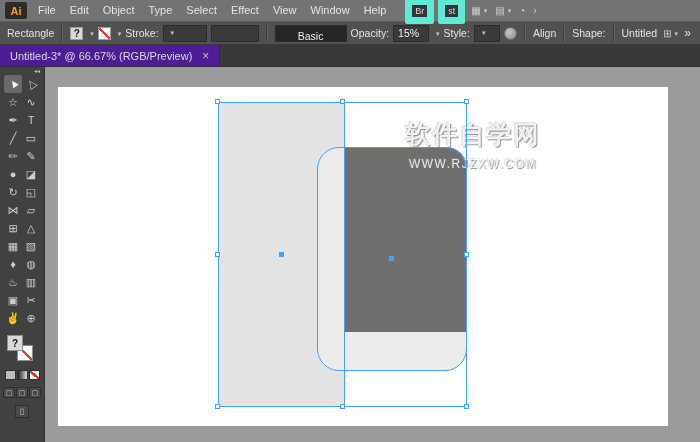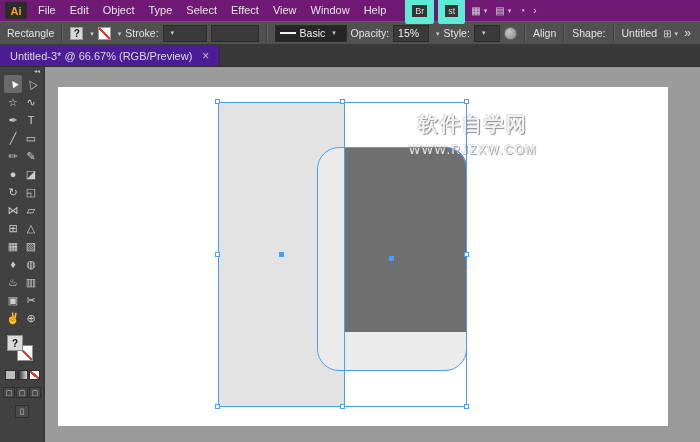--- a/index.html
+++ b/index.html
@@ -1,36 +1,36 @@
 <!DOCTYPE html>
 <html><head>
 <meta charset="utf-8">
 <style>
   *{margin:0;padding:0;box-sizing:border-box;}
   html,body{width:700px;height:442px;overflow:hidden;}
   body{font-family:"Liberation Sans",sans-serif;background:#515151;}
   .app{position:relative;width:700px;height:442px;background:#515151;font-size:11px;color:#e0e0e0;}
 
   
-  .menubar{height:21px;display:flex;align-items:center;background:#701a75;padding-left:3px;}
+  .menubar{height:21px;display:flex;align-items:center;background:#737373;padding-left:3px;}
   .logo{width:22px;height:17px;margin:0 4px 0 2px;background:#2b2b2b;color:#ff9c2a;font-weight:bold;font-size:11px;display:flex;align-items:center;justify-content:center;border-radius:2px;}
   .menu-item{padding:10px 7px;line-height:21px;color:#e4e4e4;cursor:default;white-space:nowrap;}
   .mb-group{display:flex;align-items:center;margin-left:12px;gap:4px;}
   .mb-badge{background:#353535;border:7px solid #5eead4;border-radius:2px;color:#ddd;font-size:9px;padding:1px 3px;line-height:10px;}
   .mb-icon{color:#cfcfcf;font-size:10px;padding:0 2px;}
   .dd::after{content:"▾";font-size:7px;color:#c9c9c9;margin-left:3px;vertical-align:1px;}
 
   
   .controlbar{height:24px;display:flex;align-items:center;background:#515151;border-top:1px solid #5f5f5f;border-bottom:1px solid #3a3a3a;padding:0 7px;gap:4px;font-size:10.5px;overflow:hidden;justify-content:flex-end;}
   .cb-label{color:#e4e4e4;white-space:nowrap;}
   .sep{width:2px;height:17px;background:#3e3e3e;border-right:1px solid #626262;margin:0 3px;flex:none;}
   .swatch{width:13px;height:13px;background:#d9d9d9;border:1px solid #9b9b9b;display:flex;align-items:center;justify-content:center;color:#1a1a1a;font-size:10px;font-weight:bold;flex:none;}
   .swatch.none{background:linear-gradient(to top right,#fff 43%,#e23b2e 43%,#e23b2e 57%,#fff 57%);}
   .field{background:#3a3a3a;border:1px solid #2c2c2c;height:17px;display:flex;align-items:center;padding:0 4px;color:#f0f0f0;white-space:nowrap;flex:none;}
-  .brush-field{background:#262626;gap:4px;width:72px;}
+  .brush-field{background:#262626;gap:4px;width:72px;flex-direction:column;}
   .brush-line{display:inline-block;width:16px;height:2px;background:#efefef;}
   .circle-icon{width:13px;height:13px;border-radius:50%;background:radial-gradient(circle at 35% 35%,#c6c6c6,#8a8a8a);border:1px solid #6e6e6e;flex:none;}
   .overflow{margin-left:auto;color:#ddd;font-size:12px;padding-right:2px;}
 
   
   .tabbar{height:22px;background:#393939;display:flex;align-items:stretch;border-bottom:1px solid #2d2d2d;}
   .tab{display:flex;align-items:center;gap:10px;background:#4c1d95;color:#dadada;padding:0 10px;font-size:11px;border-right:1px solid #2d2d2d;}
   .tab-close{color:#c0c0c0;font-size:12px;line-height:1;}
 
   
@@ -52,21 +52,21 @@
   .draw-btn{width:12px;height:11px;border:1px solid #2f2f2f;background:#4a4a4a;color:#c9c9c9;font-size:7px;display:flex;align-items:center;justify-content:center;}
   .screen-btn{margin-top:7px;width:14px;height:13px;border:1px solid #2f2f2f;background:#4a4a4a;color:#c9c9c9;font-size:8px;display:flex;align-items:center;justify-content:center;}
 
   
   .canvas{position:relative;flex:1;background:#9b9b9b;overflow:hidden;}
   .artboard{position:absolute;left:13px;top:20px;width:610px;height:339px;background:#ffffff;}
   .rect-light{position:absolute;left:173px;top:35px;width:127px;height:305px;background:#e3e3e3;}
   .rounded{position:absolute;left:272px;top:80px;width:150px;height:224px;background:#ebebeb;border-radius:22px;}
   .rect-dark{position:absolute;right:0;top:0;width:122px;height:185px;background:#6f6f6f;border-top-right-radius:21px;}
   .watermark{position:absolute;left:348px;top:46px;width:160px;text-align:center;color:rgba(248,248,248,0.92);text-shadow:1px 1px 1px rgba(105,105,105,0.75),-1px -1px 1px rgba(165,165,165,0.45);pointer-events:none;}
-  .wm1{font-size:20px;font-weight:bold;letter-spacing:2px;line-height:1.1;}
+  .wm1{font-size:25px;font-weight:bold;letter-spacing:2px;line-height:1.1;margin-top:8px;}
   .wm2{font-size:12px;letter-spacing:1.5px;margin-top:8px;color:rgba(246,246,246,0.9);}
   .outline{position:absolute;border:1px solid #46a0f5;pointer-events:none;}
   .ol-light{left:173px;top:35px;width:127px;height:305px;}
   .ol-rounded{left:272px;top:80px;width:150px;height:224px;border-radius:22px;}
   .ol-bbox{left:173px;top:35px;width:249px;height:305px;}
   .handle{position:absolute;width:5px;height:5px;background:#ffffff;border:1px solid #46a0f5;}
   .center-dot{position:absolute;width:5px;height:5px;background:#46a0f5;}
 </style>
 </head>
 <body>

